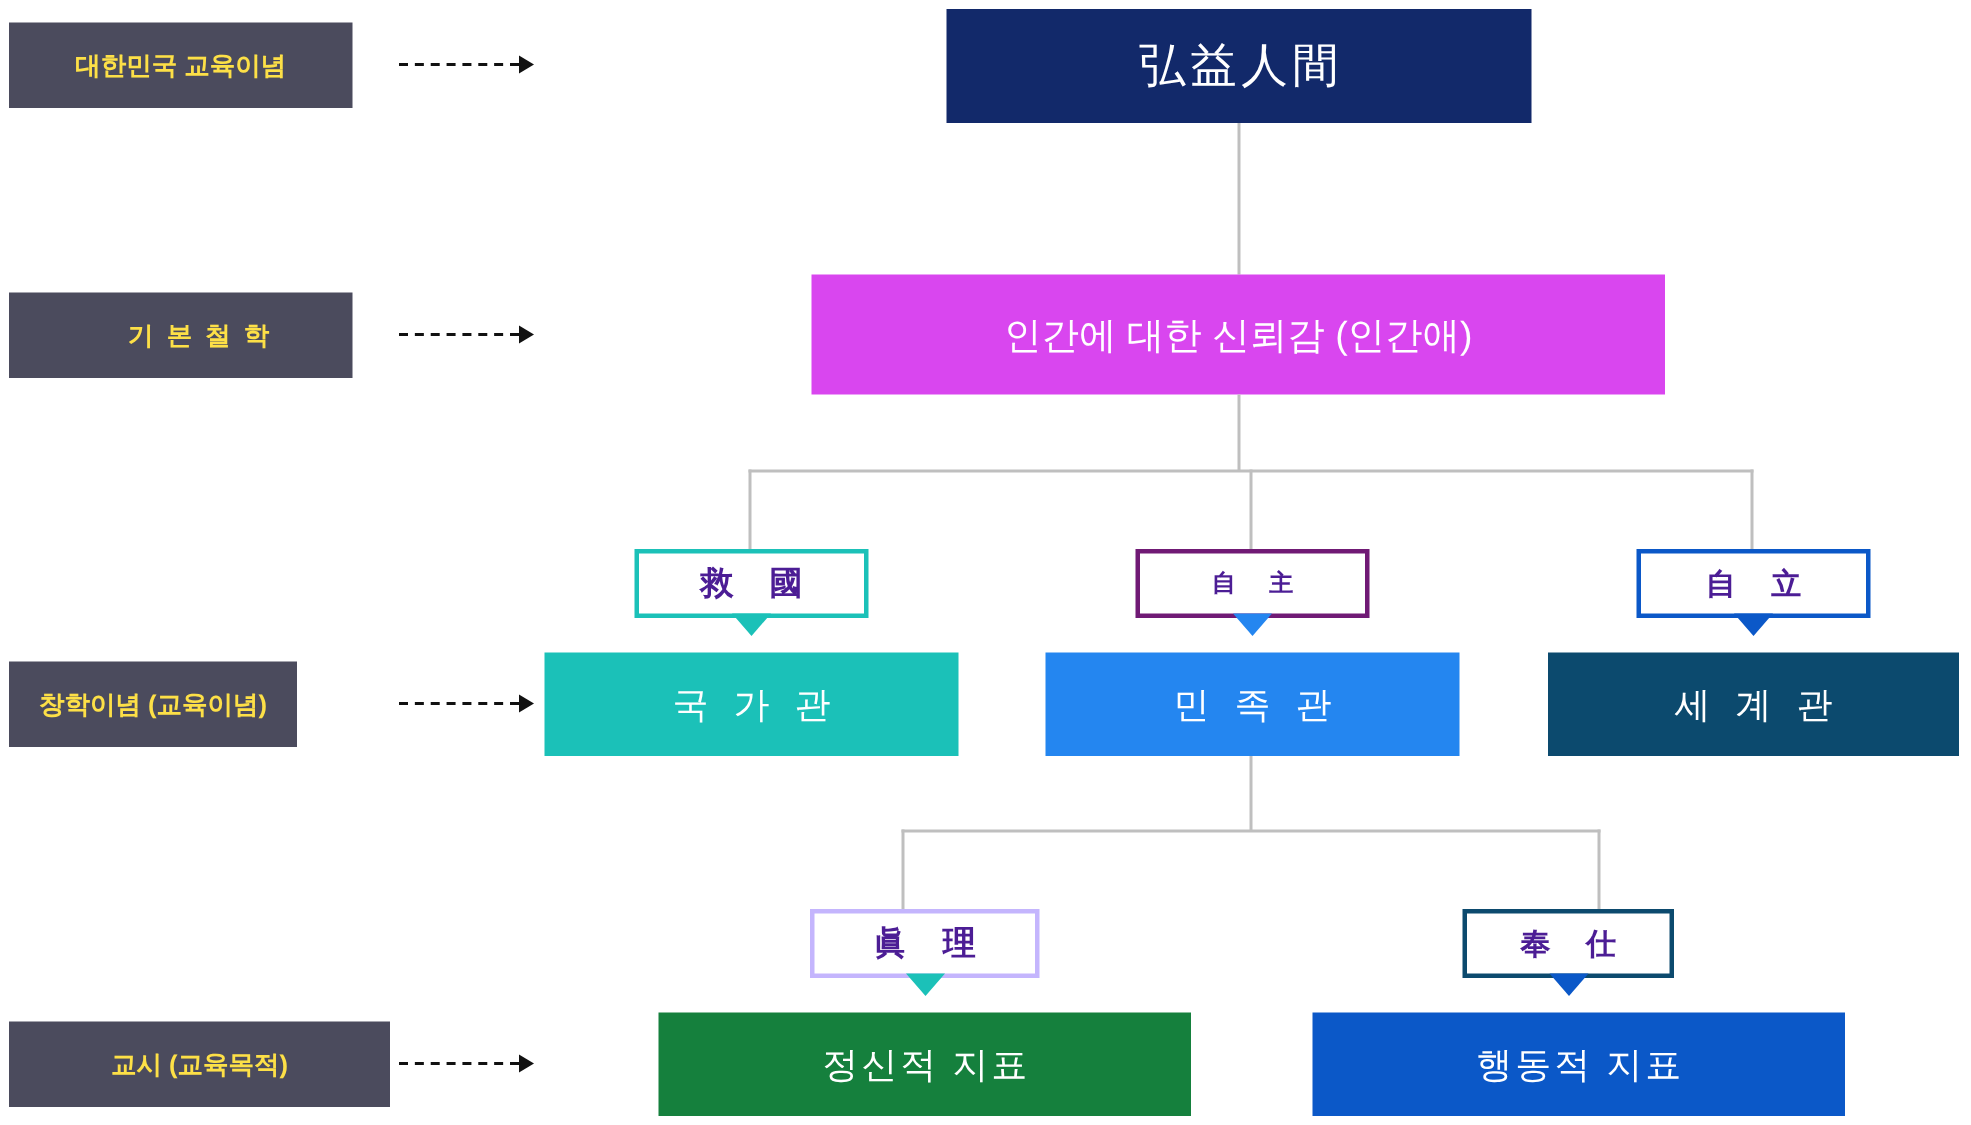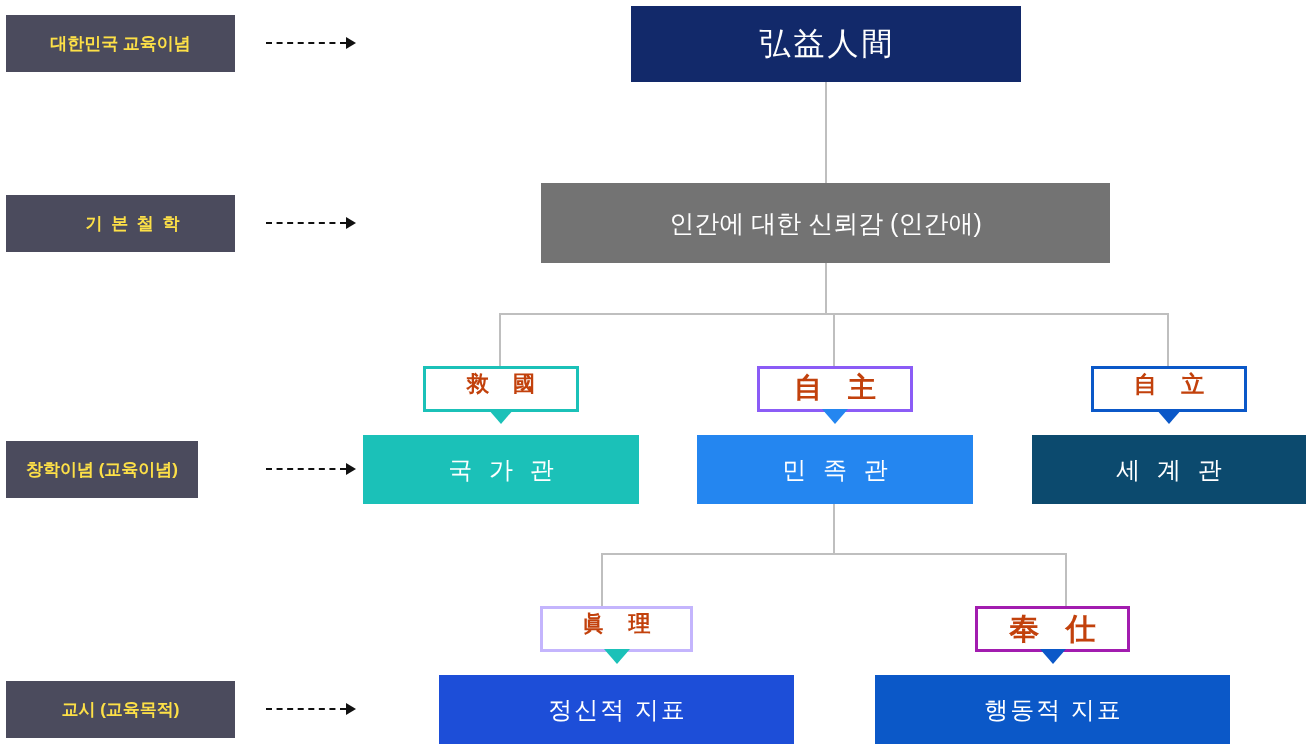--- a/index.html
+++ b/index.html
@@ -44,22 +44,22 @@
     position:absolute;
     display:flex;align-items:center;justify-content:center;
     color:#ffffff;font-weight:normal;text-align:left;
     box-sizing:border-box;
   }
 
   
   .tag{
     position:absolute;
     background:#ffffff;
-    display:flex;justify-content:center;
-    color:#c2410c;font-weight:bold;text-align:center;
+    display:flex;align-items:center;justify-content:center;
+    color:#4c1d95;font-weight:bold;text-align:center;
     letter-spacing:9px;text-indent:9px;
     box-sizing:border-box;
   }
   .tag .tail{
     position:absolute;
     left:50%;bottom:-15px;margin-left:-13px;
     width:0;height:0;
     border-left:13px solid transparent;
     border-right:13px solid transparent;
   }
@@ -84,70 +84,70 @@
 
   <div class="conn-v" style="left:825px;top:82px;height:101px;"></div>
 
   <div class="row-label spaced" style="left:6px;top:195px;width:229px;height:57px;font-size:17px;letter-spacing:2px;text-indent:2px;padding-left:24px;">기 본 철 학</div>
 
   <div class="dash-arrow" style="left:266px;top:217px;width:92px;">
     <span class="line" style="width:80px;"></span>
     <span class="head" style="left:80px;"></span>
   </div>
 
-  <div class="node" style="left:541px;top:183px;width:569px;height:80px;background:#737373;font-size:25px;">인간에 대한 신뢰감 (인간애)</div>
+  <div class="node" style="left:541px;top:183px;width:569px;height:80px;background:#d946ef;font-size:25px;">인간에 대한 신뢰감 (인간애)</div>
 
   <div class="conn-v" style="left:825px;top:263px;height:51px;"></div>
   <div class="conn-h" style="left:499px;top:313px;width:670px;"></div>
   <div class="conn-v" style="left:499px;top:313px;height:53px;"></div>
   <div class="conn-v" style="left:833px;top:313px;height:53px;"></div>
   <div class="conn-v" style="left:1167px;top:313px;height:53px;"></div>
 
   <div class="row-label" style="left:6px;top:441px;width:192px;height:57px;font-size:17px;">창학이념 (교육이념)</div>
 
   <div class="dash-arrow" style="left:266px;top:463px;width:92px;">
     <span class="line" style="width:80px;"></span>
     <span class="head" style="left:80px;"></span>
   </div>
 
   <div class="tag" style="left:423px;top:366px;width:156px;height:46px;border:3px solid #1bc1b8;font-size:22px;">
     <span>救 國</span>
     <span class="tail" style="border-top:15px solid #1bc1b8;"></span>
   </div>
   <div class="node" style="left:363px;top:435px;width:276px;height:69px;background:#1bc1b8;font-size:24px;letter-spacing:5px;text-indent:5px;">국 가 관</div>
 
-  <div class="tag" style="left:757px;top:366px;width:156px;height:46px;border:3px solid #8b5cf6;font-size:28px;">
+  <div class="tag" style="left:757px;top:366px;width:156px;height:46px;border:3px solid #701a75;font-size:16px;">
     <span>自 主</span>
     <span class="tail" style="border-top:15px solid #2486f0;"></span>
   </div>
   <div class="node" style="left:697px;top:435px;width:276px;height:69px;background:#2486f0;font-size:24px;letter-spacing:5px;text-indent:5px;">민 족 관</div>
 
-  <div class="tag" style="left:1091px;top:366px;width:156px;height:46px;border:3px solid #0b58c8;font-size:23px;">
+  <div class="tag" style="left:1091px;top:366px;width:156px;height:46px;border:3px solid #0b58c8;font-size:20px;">
     <span>自 立</span>
     <span class="tail" style="border-top:15px solid #0b58c8;"></span>
   </div>
   <div class="node" style="left:1032px;top:435px;width:274px;height:69px;background:#0c4a6e;font-size:24px;letter-spacing:5px;text-indent:5px;">세 계 관</div>
 
   <div class="conn-v" style="left:833px;top:504px;height:50px;"></div>
   <div class="conn-h" style="left:601px;top:553px;width:466px;"></div>
   <div class="conn-v" style="left:601px;top:553px;height:53px;"></div>
   <div class="conn-v" style="left:1065px;top:553px;height:53px;"></div>
 
-  <div class="row-label" style="left:6px;top:681px;width:229px;height:57px;font-size:17px;">교시 (교육목적)</div>
+  <div class="row-label" style="left:6px;top:681px;width:254px;height:57px;font-size:17px;">교시 (교육목적)</div>
 
   <div class="dash-arrow" style="left:266px;top:703px;width:92px;">
     <span class="line" style="width:80px;"></span>
     <span class="head" style="left:80px;"></span>
   </div>
 
   <div class="tag" style="left:540px;top:606px;width:153px;height:46px;border:3px solid #c4b5fd;font-size:22px;">
     <span>眞 理</span>
     <span class="tail" style="border-top:15px solid #1bc1b8;"></span>
   </div>
-  <div class="node" style="left:439px;top:675px;width:355px;height:69px;background:#1d4ed8;font-size:24px;letter-spacing:2px;text-indent:2px;">정신적 지표</div>
+  <div class="node" style="left:439px;top:675px;width:355px;height:69px;background:#15803d;font-size:24px;letter-spacing:2px;text-indent:2px;">정신적 지표</div>
 
-  <div class="tag" style="left:975px;top:606px;width:155px;height:46px;border:3px solid #a21caf;font-size:30px;">
+  <div class="tag" style="left:975px;top:606px;width:141px;height:46px;border:3px solid #0c4a6e;font-size:20px;">
     <span>奉 仕</span>
     <span class="tail" style="border-top:15px solid #0b58c8;"></span>
   </div>
   <div class="node" style="left:875px;top:675px;width:355px;height:69px;background:#0b58c8;font-size:24px;letter-spacing:2px;text-indent:2px;">행동적 지표</div>
 
 </div>
 
 </body></html>

